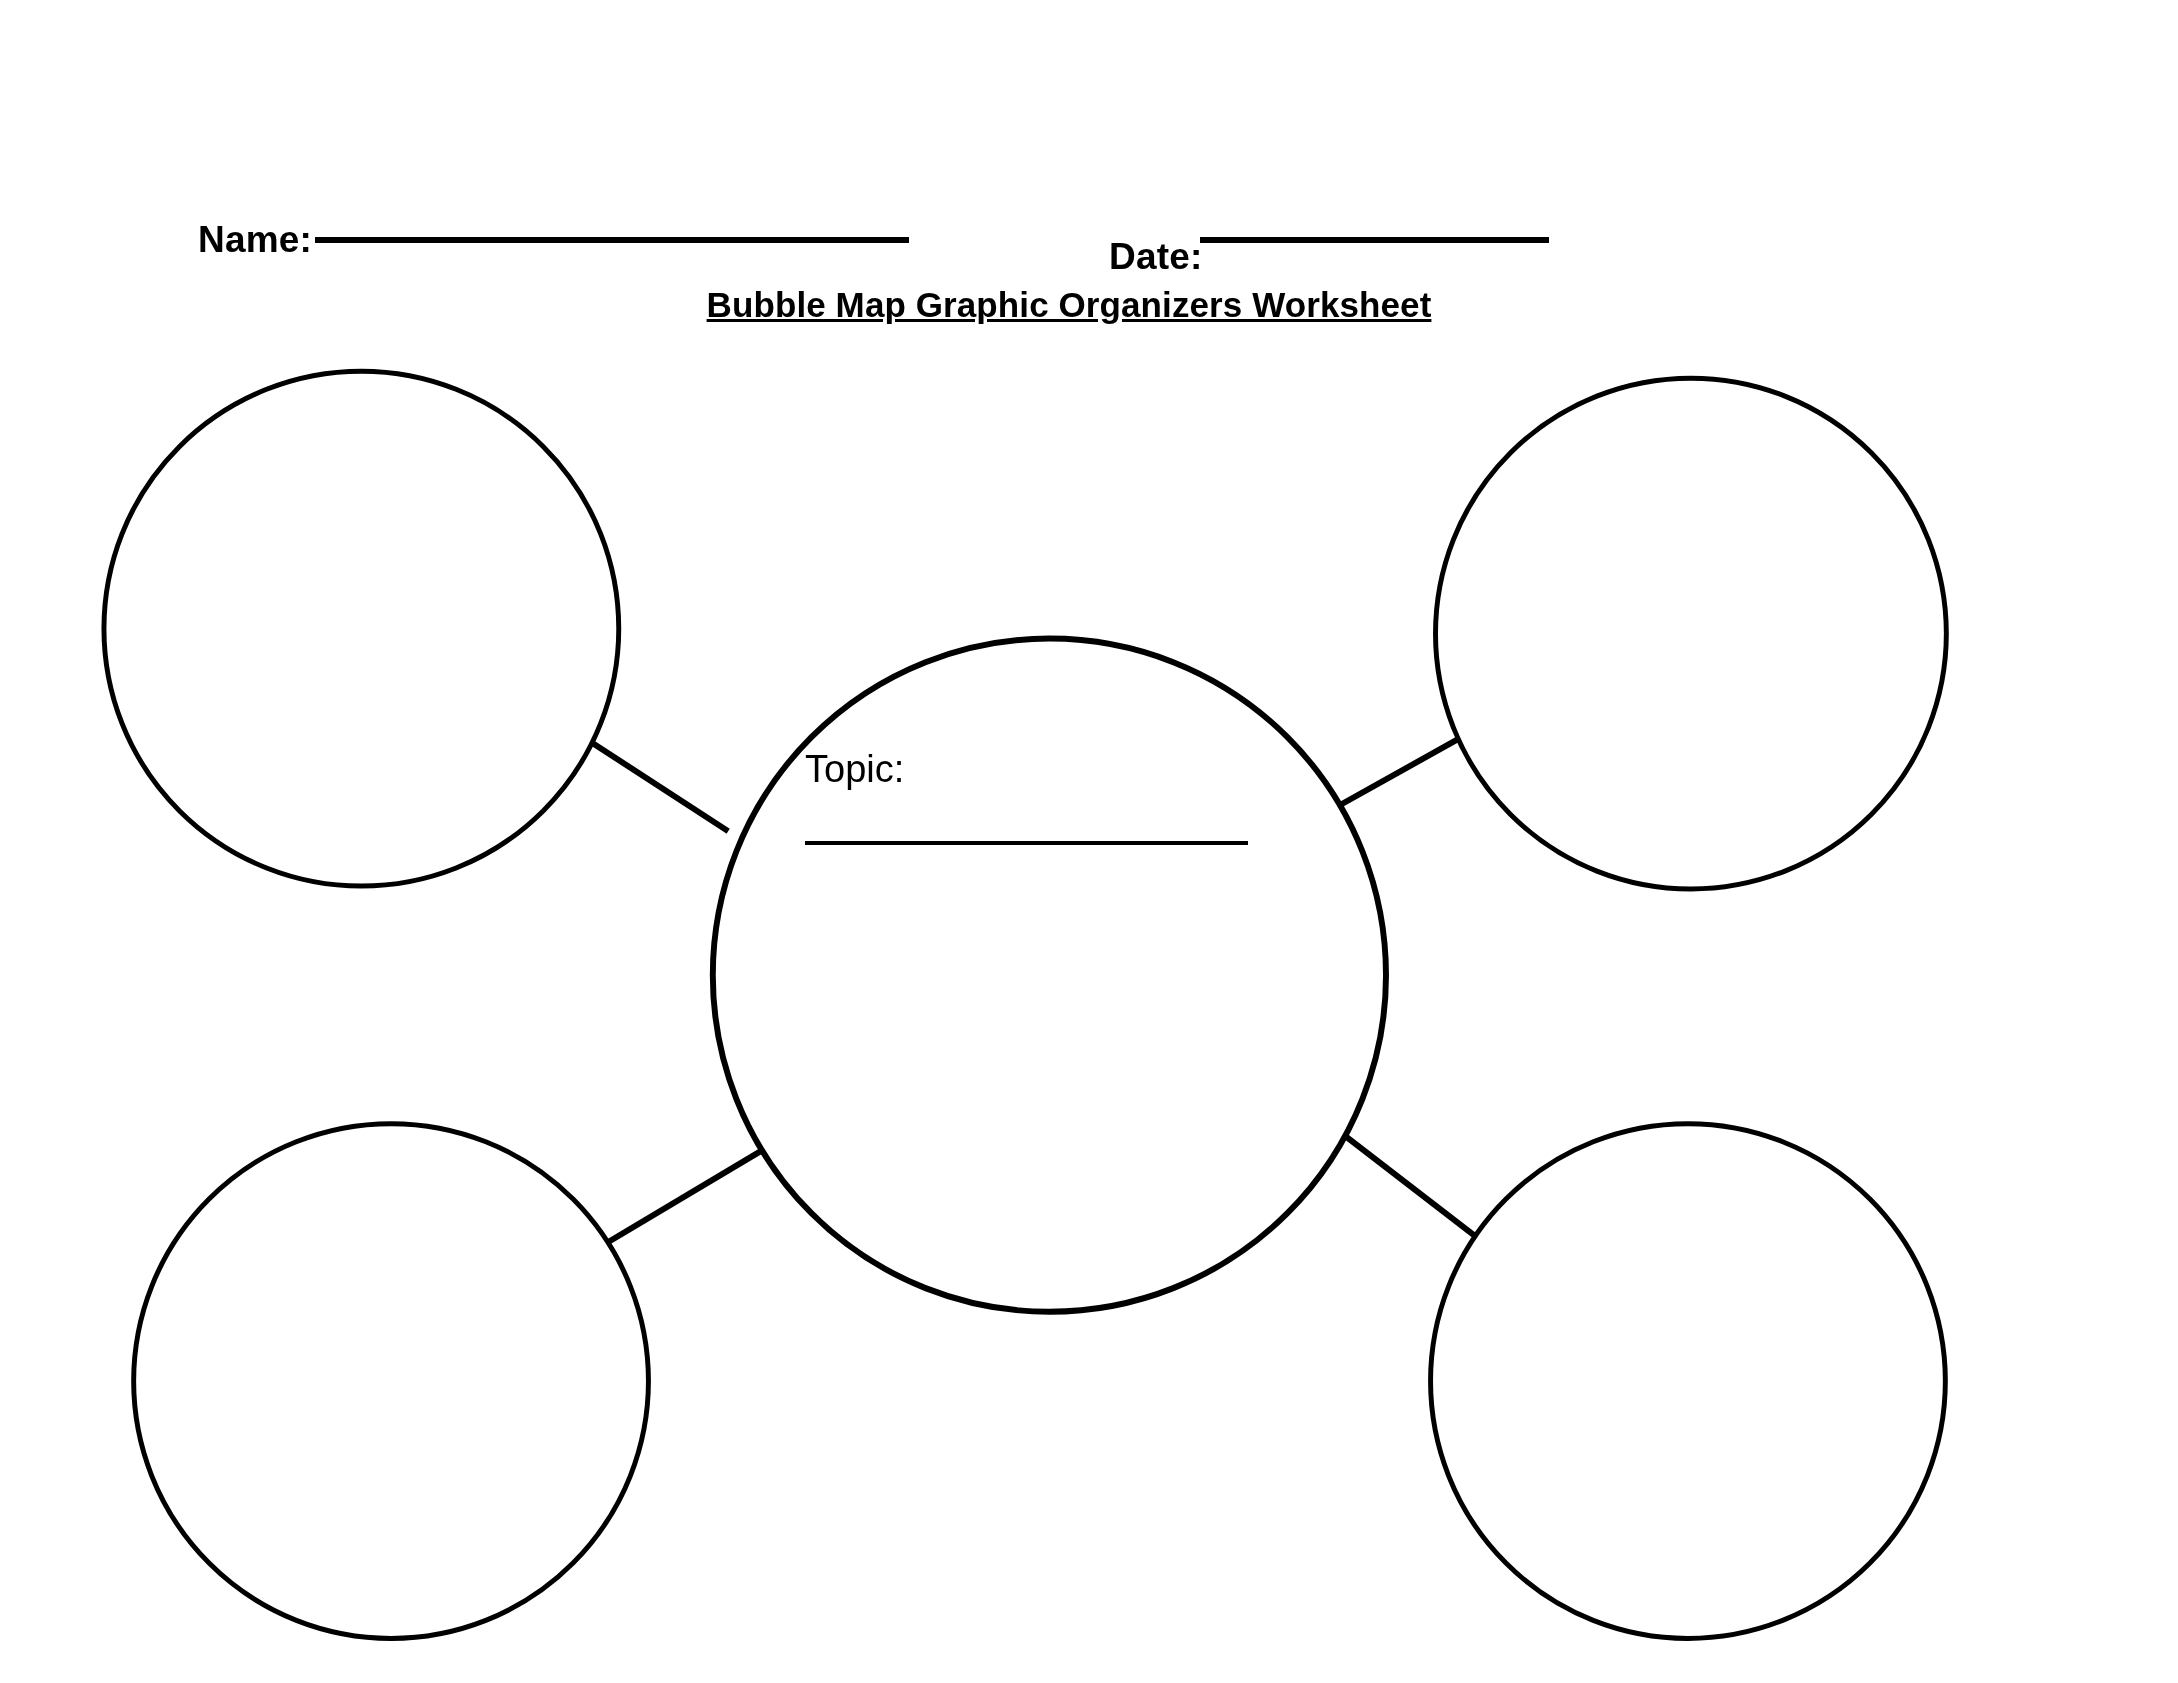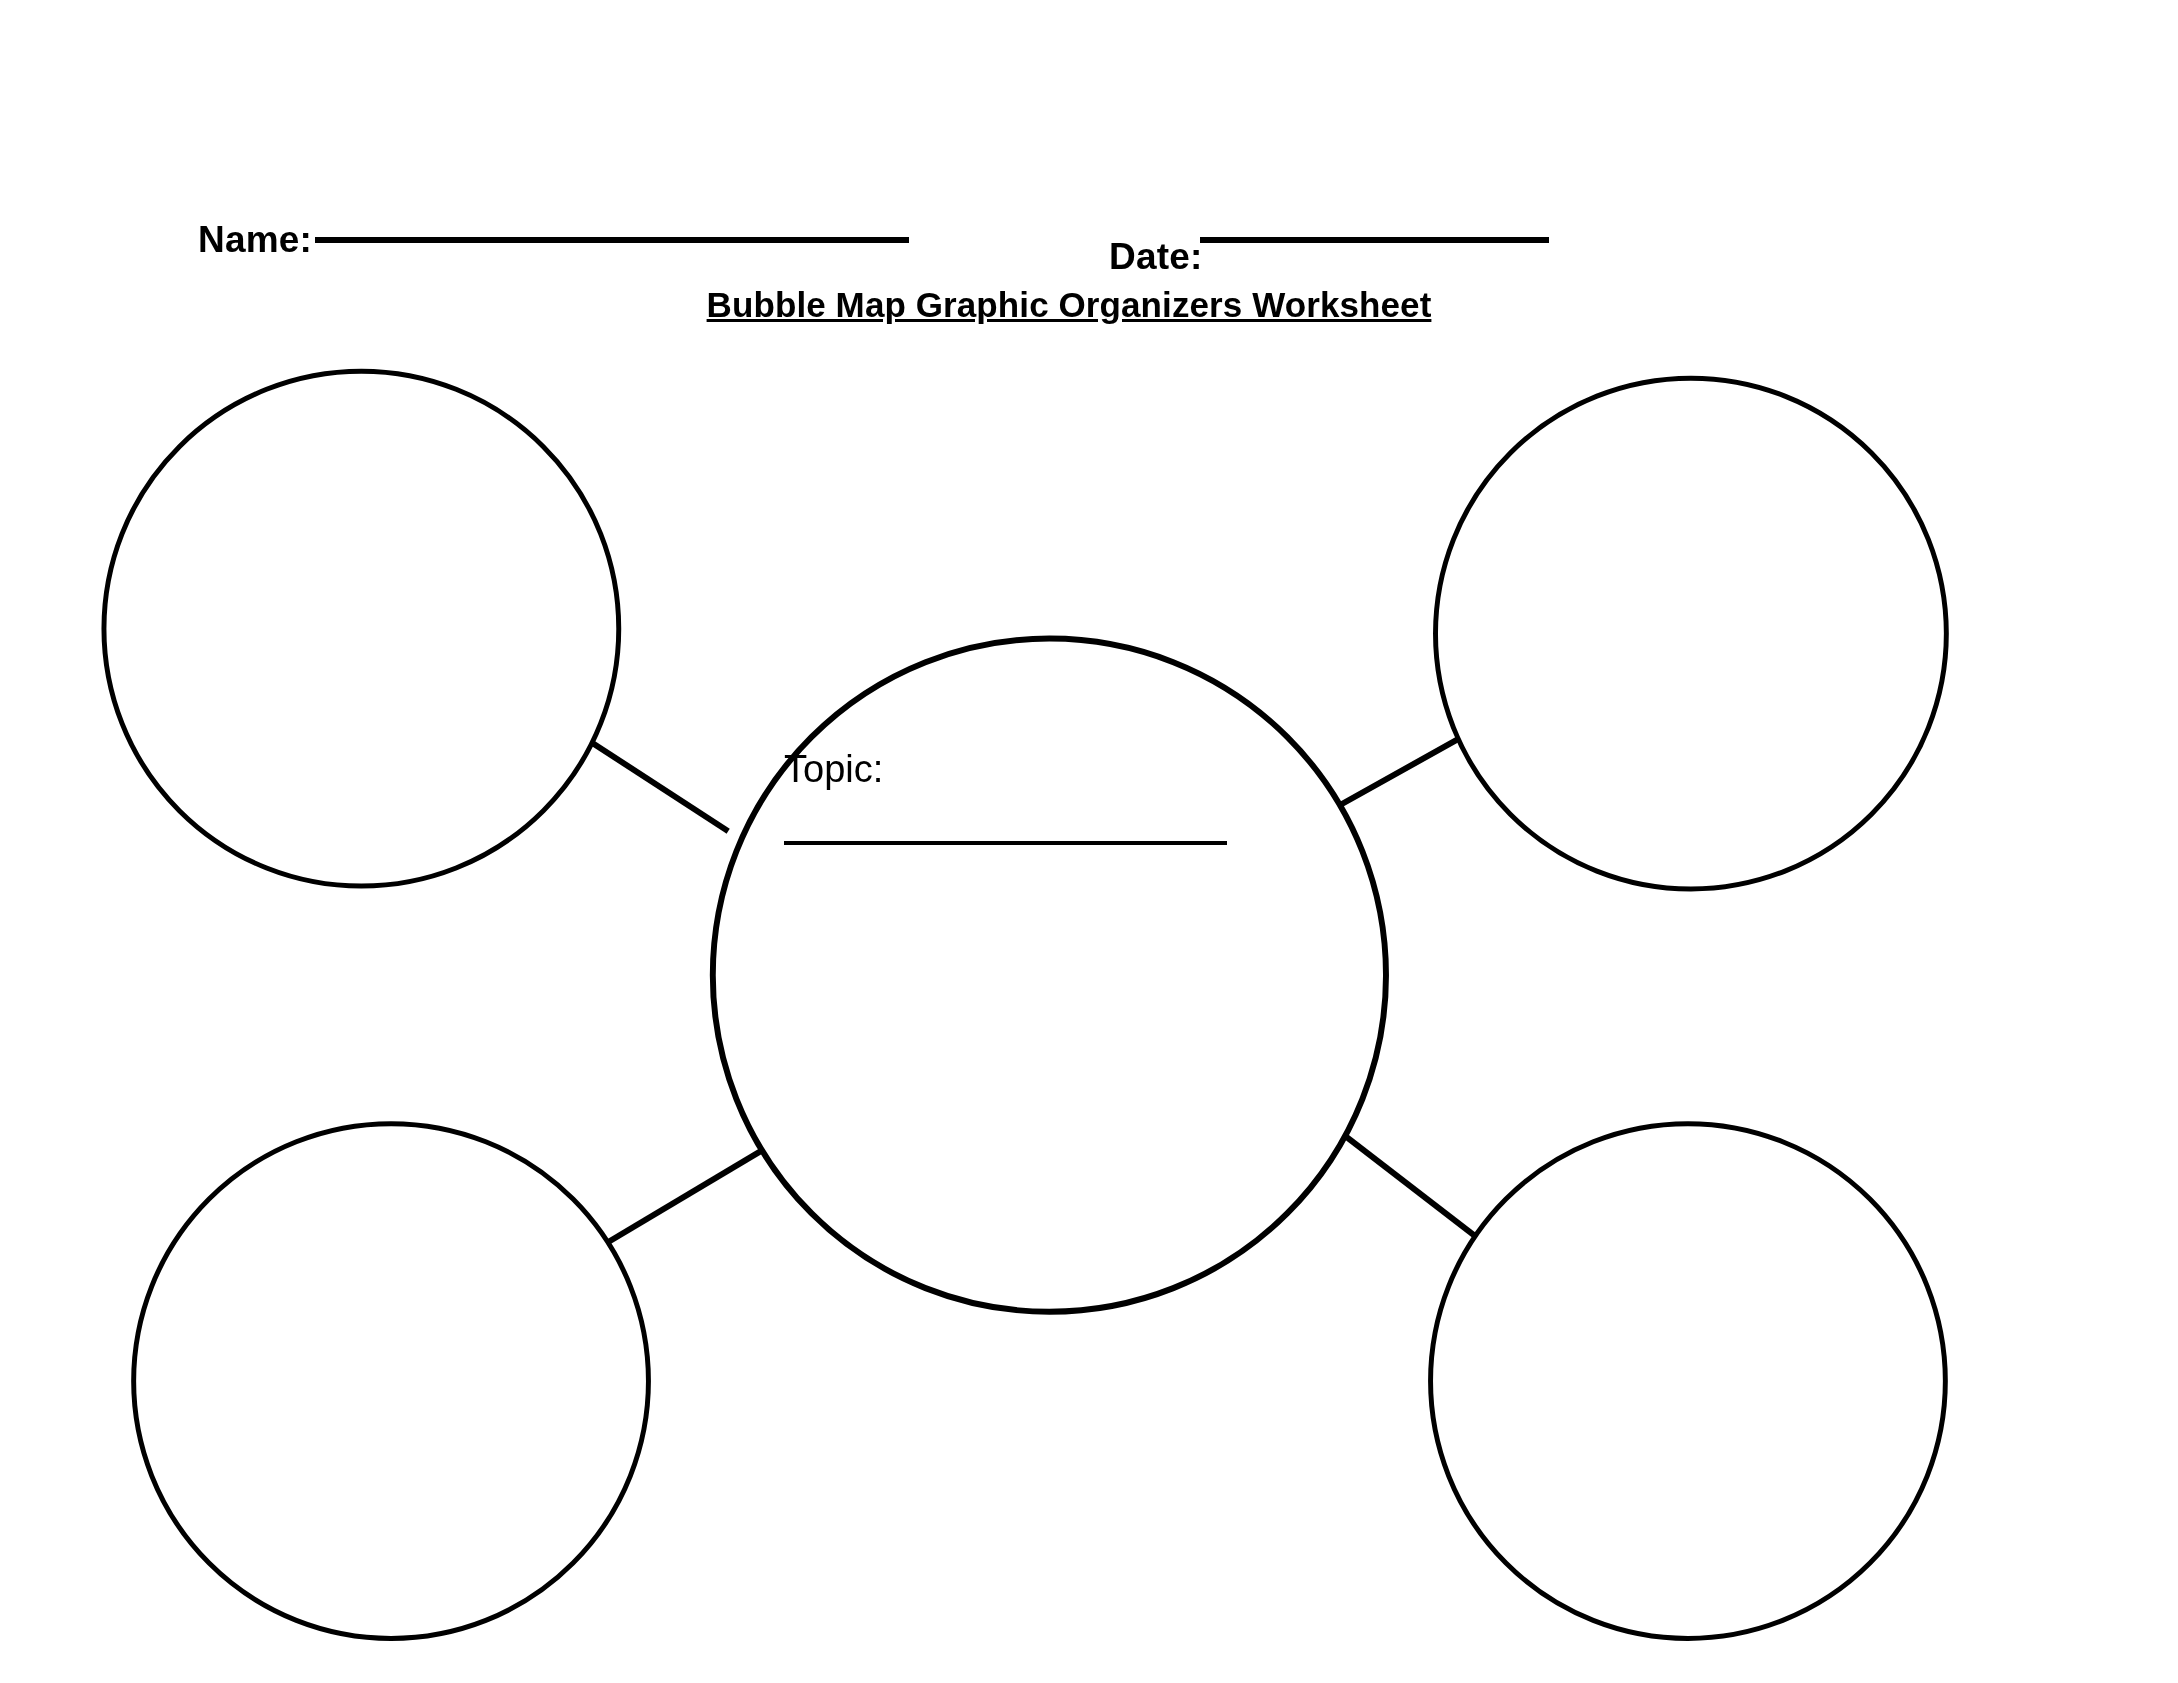--- a/index.html
+++ b/index.html
@@ -59,21 +59,21 @@
     position: absolute;
     left: 0;
     top: 0;
     width: 2178px;
     height: 1683px;
   }
 
   
   #topic-block {
     position: absolute;
-    left: 784px;
+    left: 805px;
     top: 750px;
     width: 455px;
   }
   #topic-label {
     font-size: 38px;
     font-weight: normal;
     line-height: 1;
     white-space: nowrap;
   }
   #topic-rule {

